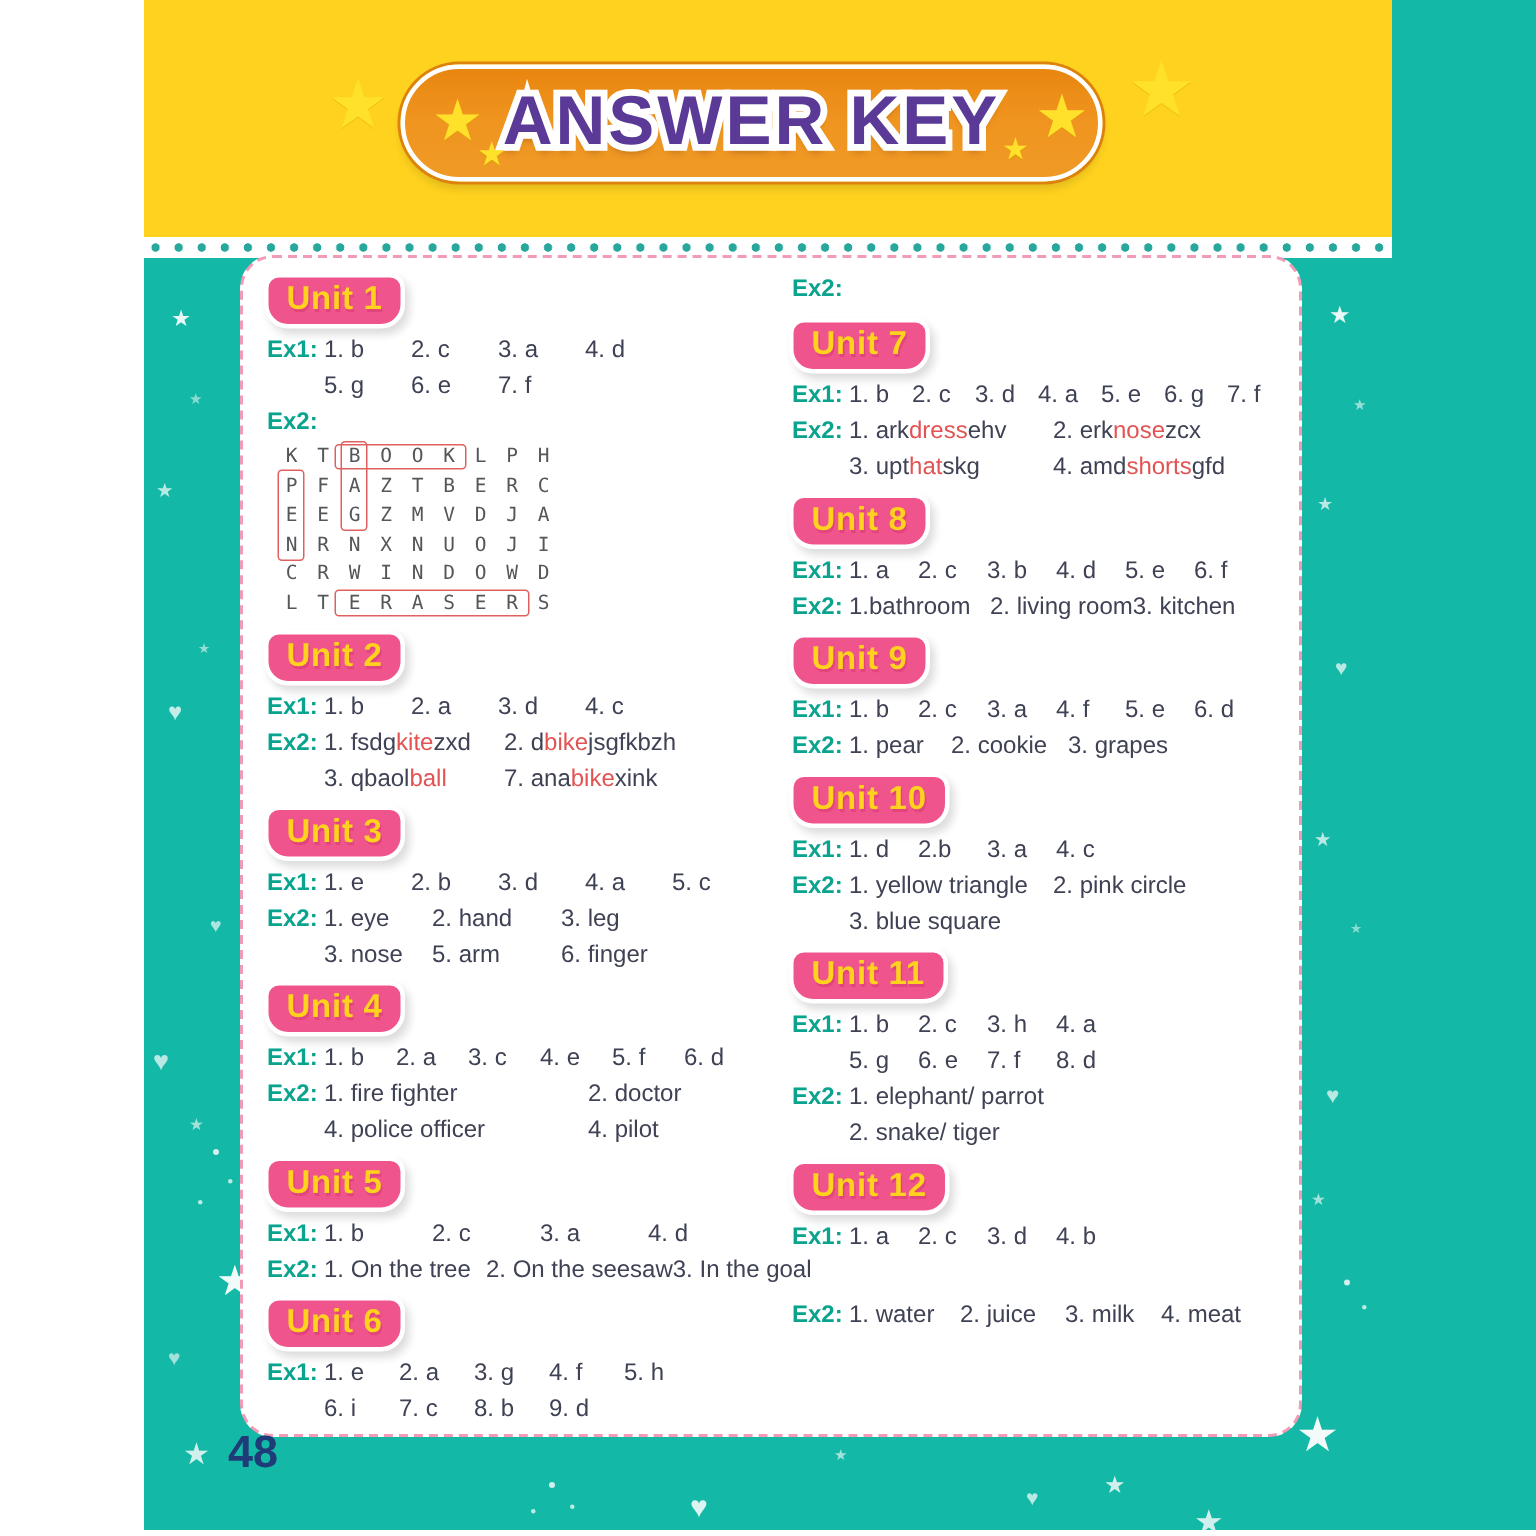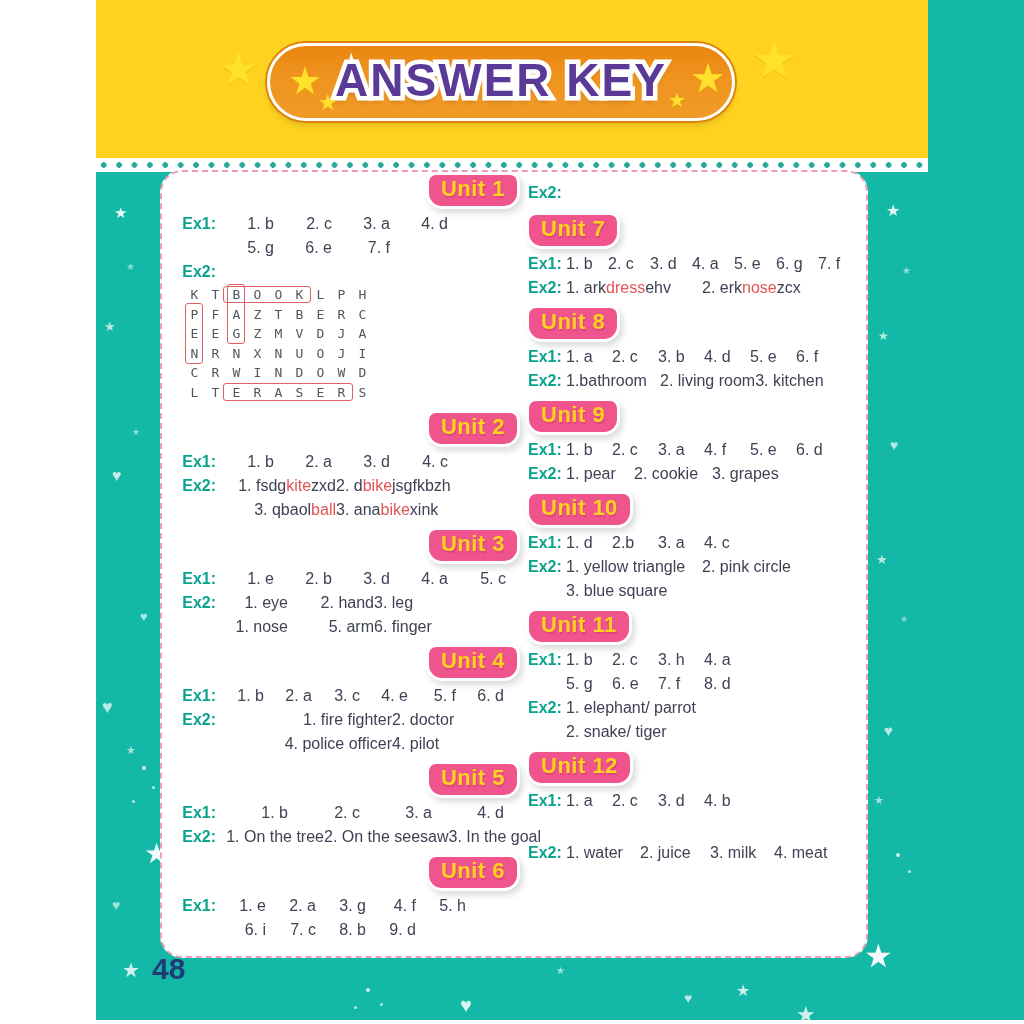--- a/index.html
+++ b/index.html
@@ -14,21 +14,21 @@
     border:3px solid #ffffff;box-shadow:0 0 0 2px #DD820D,0 5px 6px rgba(0,0,0,0.12);}
   .banner-title{position:relative;text-align:center;font-size:46px;font-weight:800;letter-spacing:2px;line-height:68px;}
   .title-stroke{position:absolute;left:0;right:0;top:0;color:#ffffff;-webkit-text-stroke:9px #ffffff;
     text-shadow:3px 0 0 #fff,-3px 0 0 #fff,0 3px 0 #fff,0 -3px 0 #fff,3px 3px 0 #fff,-3px 3px 0 #fff,3px -3px 0 #fff,-3px -3px 0 #fff,0 5px 5px rgba(90,50,10,0.35);}
   .title-fill{position:relative;color:#5A3A96;}
   .bstar{position:absolute;color:#FFE12B;line-height:1;text-shadow:0 1px 0 rgba(216,166,0,0.5);}
   .bstar::before{content:"\2605";}
   .card{position:absolute;left:64px;top:170px;width:708px;height:788px;background:#ffffff;
     border:2px dashed #F19BB6;border-radius:22px;box-sizing:border-box;}
   .col{position:absolute;top:0;}
-  .col-left{left:14px;top:0;width:344px;text-align:right;}
+  .col-left{left:14px;top:10px;width:344px;}
   .col-right{left:364px;top:8px;width:336px;}
   .unit-badge{display:inline-block;background:#F0548C;color:#FFD21E;font-size:22px;font-weight:800;
     padding:1px 12px 4px;border:3px solid #ffffff;border-radius:10px 10px 16px 16px;
     box-shadow:3px 4px 6px rgba(0,0,0,0.14);margin:4px 0 4px 0;letter-spacing:0.5px;
     text-shadow:1px 2px 0 rgba(200,40,100,0.35);}
   .row{display:flex;align-items:baseline;line-height:22px;margin:0 0 2px 2px;font-size:16px;color:#3F4254;}
   .row.tall{line-height:26px;}
   .row.nolabel{padding-left:38px;}
   .exl{flex:0 0 38px;font-weight:700;color:#0AA48E;}
   .cell{flex:0 0 auto;white-space:pre;}
@@ -194,40 +194,40 @@
         <span class="cell c58">3. d</span>
         <span class="cell c58">4. c</span>
       </div>
       <div class="row">
         <span class="exl">Ex2:</span>
         <span class="cell w120"><span>1. fsdg</span><span class="red">kite</span><span>zxd</span></span>
         <span class="cell"><span>2. d</span><span class="red">bike</span><span>jsgfkbzh</span></span>
       </div>
       <div class="row nolabel">
         <span class="cell w120"><span>3. qbaol</span><span class="red">ball</span><span></span></span>
-        <span class="cell"><span>3. ana</span><span class="red">bike</span><span>xink</span></span>
+        <span class="cell"><span>7. ana</span><span class="red">bike</span><span>xink</span></span>
       </div>
 
       <div class="unit-badge"><span>Unit 3</span></div>
       <div class="row">
         <span class="exl">Ex1:</span>
         <span class="cell c58">1. e</span>
         <span class="cell c58">2. b</span>
         <span class="cell c58">3. d</span>
         <span class="cell c58">4. a</span>
         <span class="cell c58">5. c</span>
       </div>
       <div class="row">
         <span class="exl">Ex2:</span>
         <span class="cell w72">1. eye</span>
         <span class="cell w86">2. hand</span>
         <span class="cell">3. leg</span>
       </div>
       <div class="row nolabel">
-        <span class="cell w72">1. nose</span>
+        <span class="cell w72">3. nose</span>
         <span class="cell w86">5. arm</span>
         <span class="cell">6. finger</span>
       </div>
 
       <div class="unit-badge"><span>Unit 4</span></div>
       <div class="row">
         <span class="exl">Ex1:</span>
         <span class="cell c48">1. b</span>
         <span class="cell c48">2. a</span>
         <span class="cell c48">3. c</span>
@@ -292,20 +292,24 @@
         <span class="cell c42">4. a</span>
         <span class="cell c42">5. e</span>
         <span class="cell c42">6. g</span>
         <span class="cell c42">7. f</span>
       </div>
       <div class="row">
         <span class="exl">Ex2:</span>
         <span class="cell w136"><span>1. ark</span><span class="red">dress</span><span>ehv</span></span>
         <span class="cell"><span>2. erk</span><span class="red">nose</span><span>zcx</span></span>
       </div>
+      <div class="row nolabel">
+        <span class="cell w136"><span>3. upt</span><span class="red">hat</span><span>skg</span></span>
+        <span class="cell"><span>4. amd</span><span class="red">shorts</span><span>gfd</span></span>
+      </div>
 
       <div class="unit-badge"><span>Unit 8</span></div>
       <div class="row">
         <span class="exl">Ex1:</span>
         <span class="cell c46">1. a</span>
         <span class="cell c46">2. c</span>
         <span class="cell c46">3. b</span>
         <span class="cell c46">4. d</span>
         <span class="cell c46">5. e</span>
         <span class="cell c46">6. f</span>

